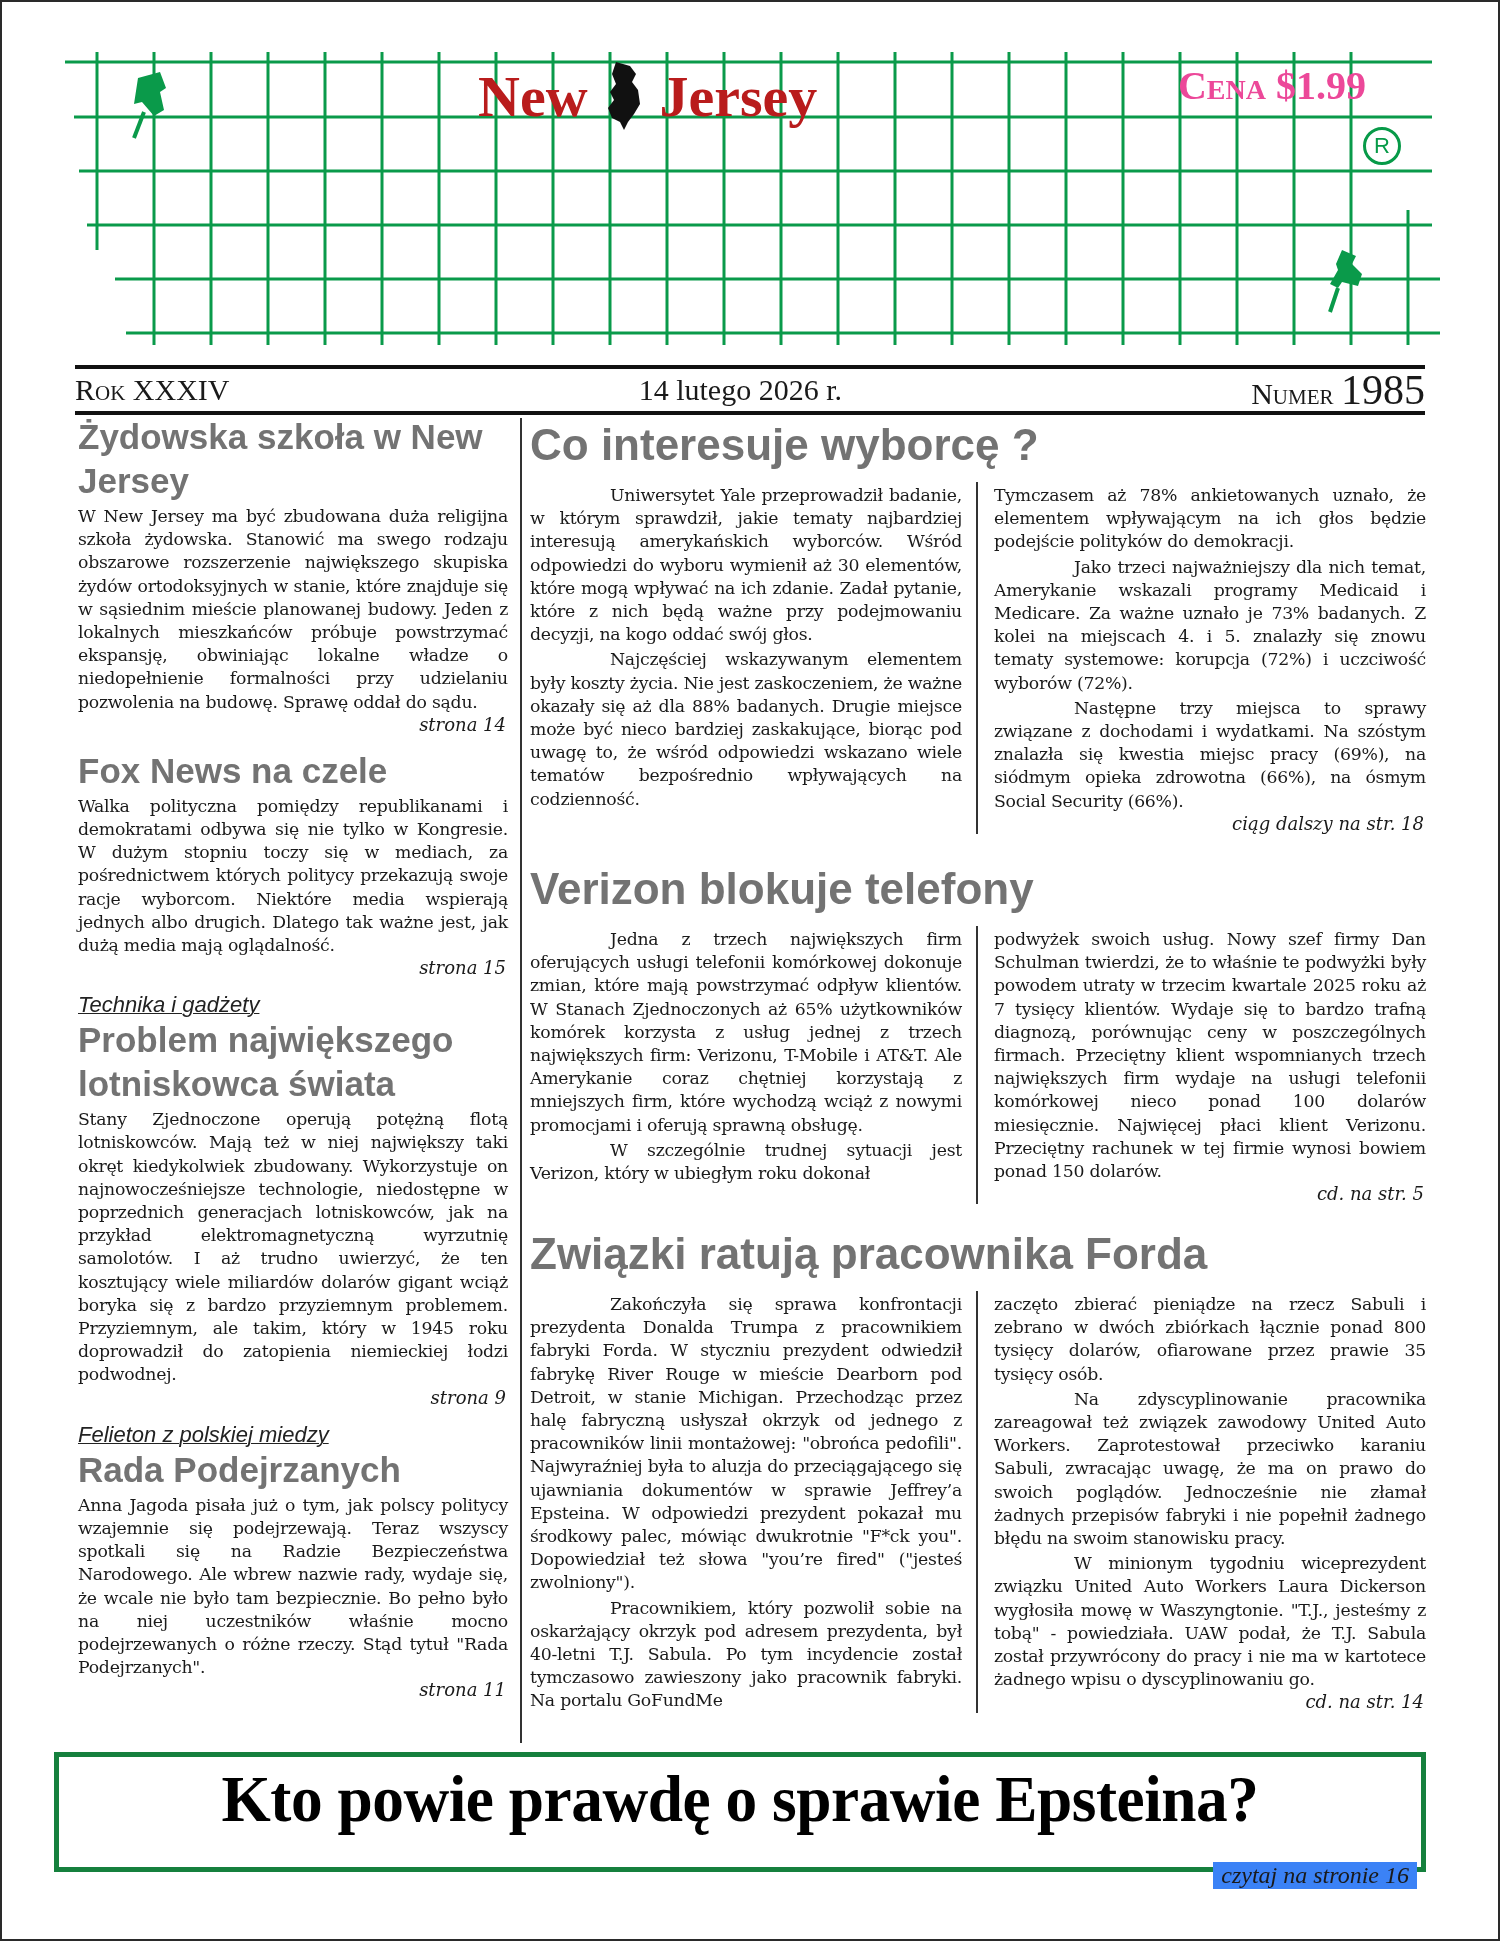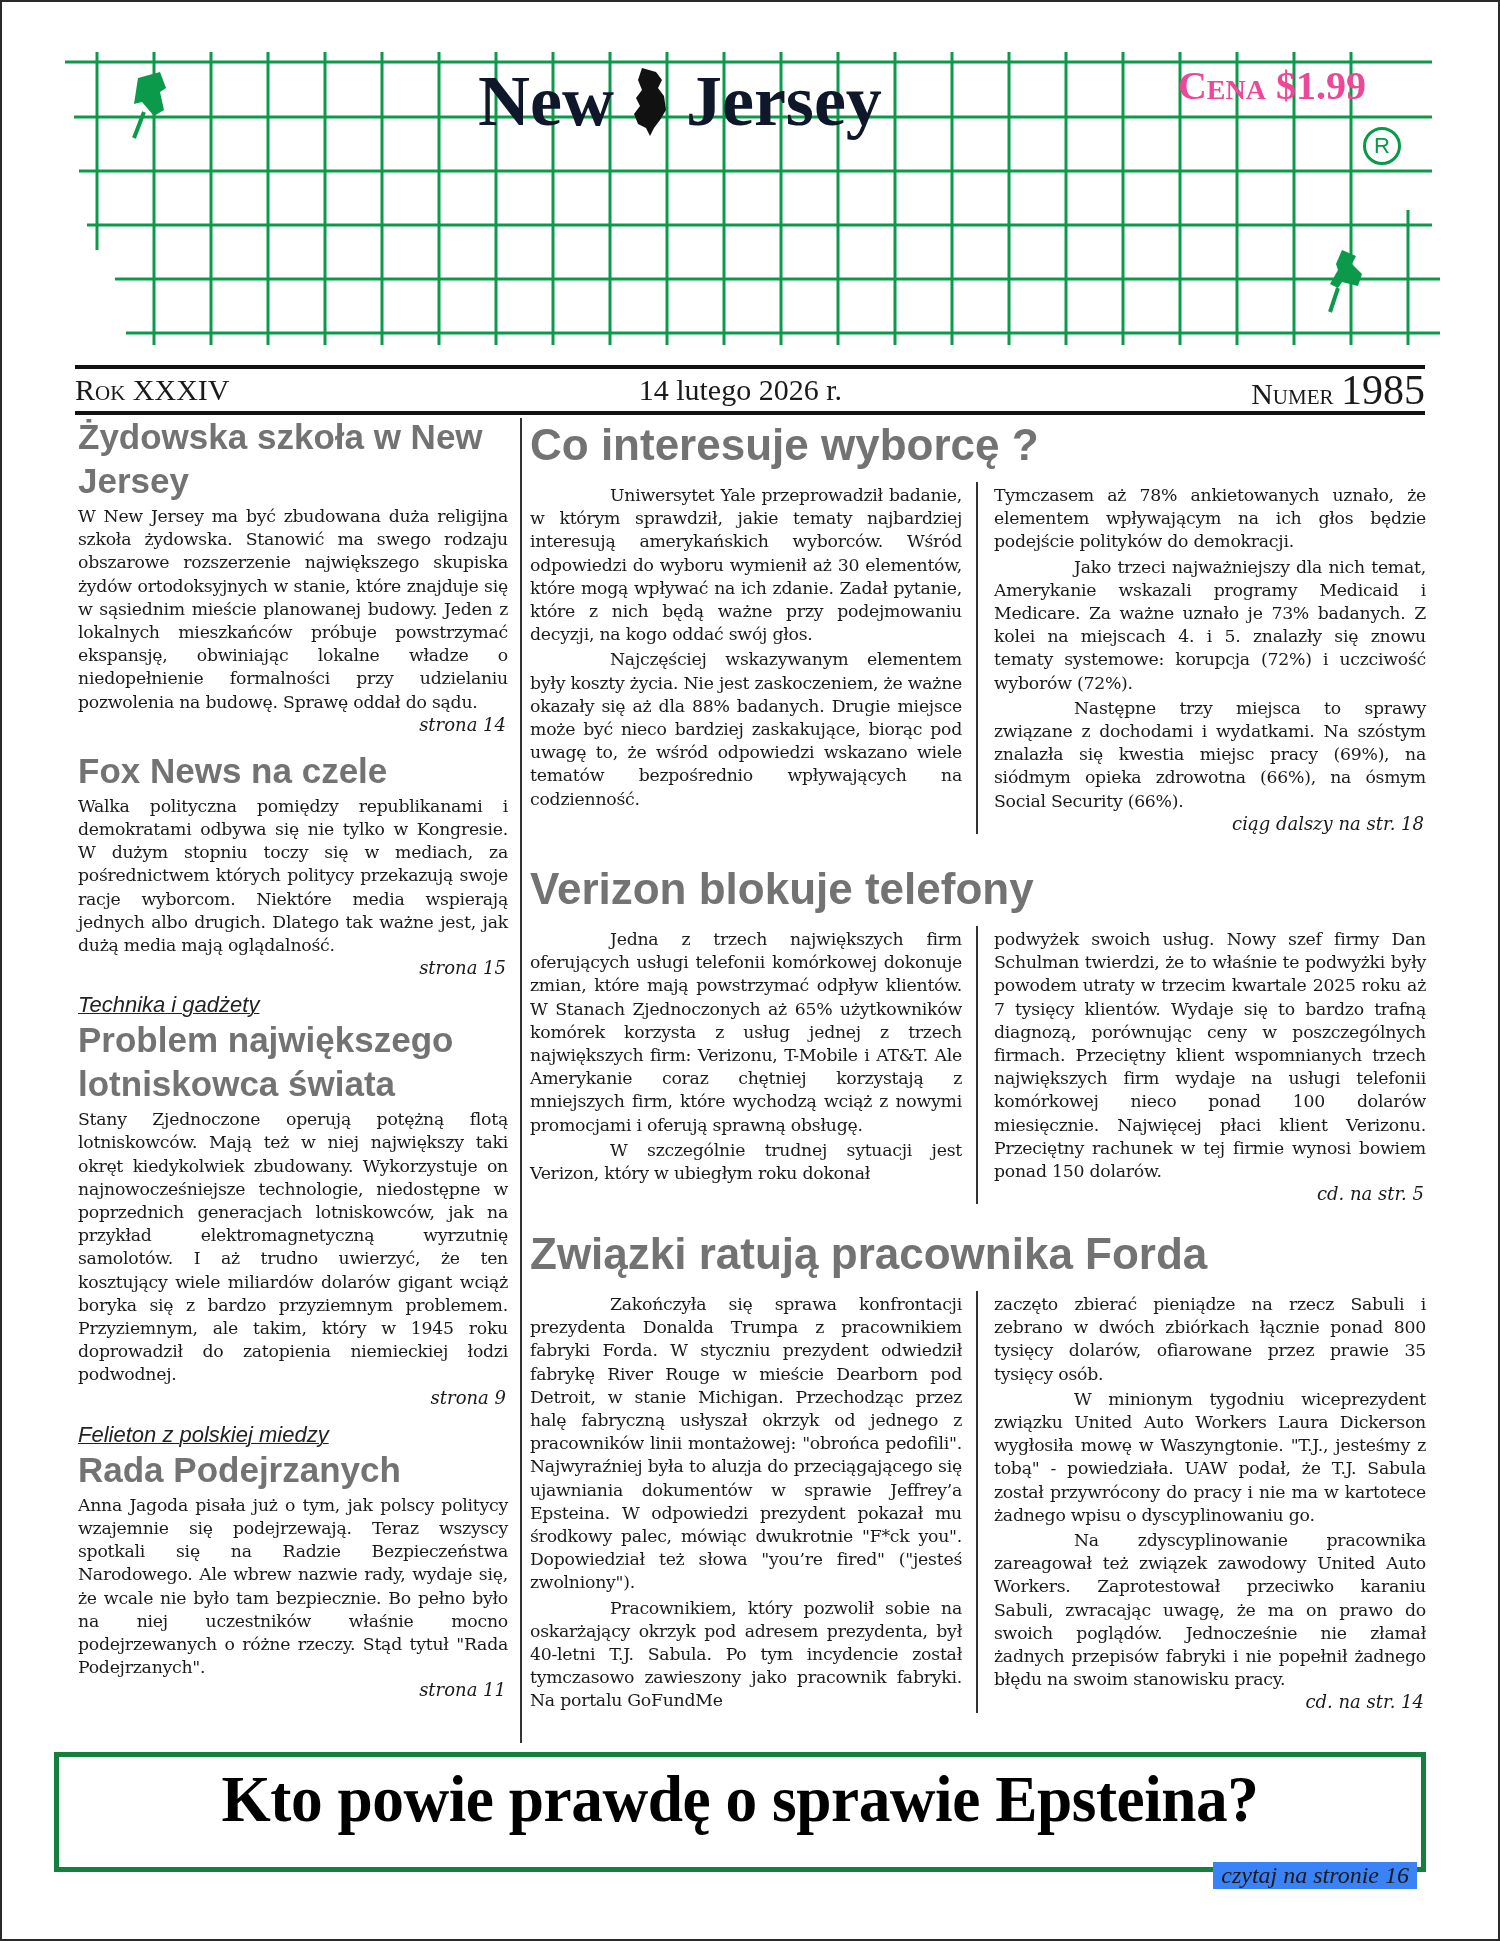--- a/index.html
+++ b/index.html
@@ -2,21 +2,21 @@
 <html><head>
 <meta charset="utf-8">
 <style>
   html, body { margin: 0; padding: 0; background: #ffffff; }
   body { width: 1500px; height: 1941px; position: relative; overflow: hidden; font-family: "DejaVu Serif", serif; color: #1a1a1a; }
   .page-border { position: absolute; left: 0; top: 0; width: 1496px; height: 1937px; border: 2px solid #2a2a2a; }
 
   
   .masthead { position: absolute; left: 60px; top: 40px; width: 1380px; height: 320px; }
   .grid-svg { position: absolute; left: 0; top: 0; }
-  .nj-line { position: absolute; left: 418px; top: 20px; font-family: "Liberation Serif", serif; font-weight: bold; font-size: 72px; color: #0f172a; display: flex; align-items: center; gap: 18px; }
+  .nj-line { position: absolute; left: 418px; top: 20px; font-family: "Liberation Serif", serif; font-weight: bold; font-size: 58px; color: #b91c1c; display: flex; align-items: center; gap: 18px; }
   .nj-shape { width: 36px; height: 72px; }
   .price { position: absolute; right: 74px; top: 22px; font-family: "Liberation Serif", serif; font-weight: bold; font-size: 40px; color: #ec4899; }
   .price .sc { font-variant: small-caps; font-size: 40px; }
   .logo-word { position: absolute; left: 116px; top: 56px; font-family: "Liberation Serif", serif; font-size: 210px; line-height: 1; color: #079a48; letter-spacing: 2px; }
   .reg { position: absolute; left: 1303px; top: 87px; width: 32px; height: 32px; border: 3px solid #079a48; border-radius: 50%; color: #079a48; font-family: "Liberation Sans", sans-serif; font-size: 22px; text-align: center; line-height: 32px; }
 
   
   .dateline { position: absolute; left: 75px; top: 365px; width: 1350px; height: 42px; border-top: 4px solid #111; border-bottom: 4px solid #111; display: flex; justify-content: space-between; align-items: center; font-family: "Liberation Serif", serif; font-size: 30px; }
   .dateline .sc { font-variant: small-caps; }
   .dateline .num { font-size: 42px; }
@@ -181,22 +181,22 @@
 
 <div class="main-col" style="top:1227px;">
   <h1 class="h-sans h-main">Związki ratują pracownika Forda</h1>
   <div class="two-col">
     <div class="c1">
       <p class="body indent">Zakończyła się sprawa konfrontacji prezydenta Donalda Trumpa z pracownikiem fabryki Forda. W styczniu prezydent odwiedził fabrykę River Rouge w mieście Dearborn pod Detroit, w stanie Michigan. Przechodząc przez halę fabryczną usłyszał okrzyk od jednego z pracowników linii montażowej: "obrońca pedofili". Najwyraźniej była to aluzja do przeciągającego się ujawniania dokumentów w sprawie Jeffrey’a Epsteina. W odpowiedzi prezydent pokazał mu środkowy palec, mówiąc dwukrotnie "F*ck you". Dopowiedział też słowa "you’re fired" ("jesteś zwolniony").</p>
       <p class="body indent">Pracownikiem, który pozwolił sobie na oskarżający okrzyk pod adresem prezydenta, był 40-letni T.J. Sabula. Po tym incydencie został tymczasowo zawieszony jako pracownik fabryki. Na portalu GoFundMe</p>
     </div>
     <div class="c2">
       <p class="body">zaczęto zbierać pieniądze na rzecz Sabuli i zebrano w dwóch zbiórkach łącznie ponad 800 tysięcy dolarów, ofiarowane przez prawie 35 tysięcy osób.</p>
+      <p class="body indent">Na zdyscyplinowanie pracownika zareagował też związek zawodowy United Auto Workers. Zaprotestował przeciwko karaniu Sabuli, zwracając uwagę, że ma on prawo do swoich poglądów. Jednocześnie nie złamał żadnych przepisów fabryki i nie popełnił żadnego błędu na swoim stanowisku pracy.</p>
       <p class="body indent">W minionym tygodniu wiceprezydent związku United Auto Workers Laura Dickerson wygłosiła mowę w Waszyngtonie. "T.J., jesteśmy z tobą" - powiedziała. UAW podał, że T.J. Sabula został przywrócony do pracy i nie ma w kartotece żadnego wpisu o dyscyplinowaniu go.</p>
-      <p class="body indent">Na zdyscyplinowanie pracownika zareagował też związek zawodowy United Auto Workers. Zaprotestował przeciwko karaniu Sabuli, zwracając uwagę, że ma on prawo do swoich poglądów. Jednocześnie nie złamał żadnych przepisów fabryki i nie popełnił żadnego błędu na swoim stanowisku pracy.</p>
       <p class="ref">cd. na str. 14</p>
     </div>
   </div>
 </div>
 
 <div class="banner">
   <div class="banner-title">Kto powie prawdę o sprawie Epsteina?</div>
   <div class="banner-ref">czytaj na stronie 16</div>
 </div>
 

